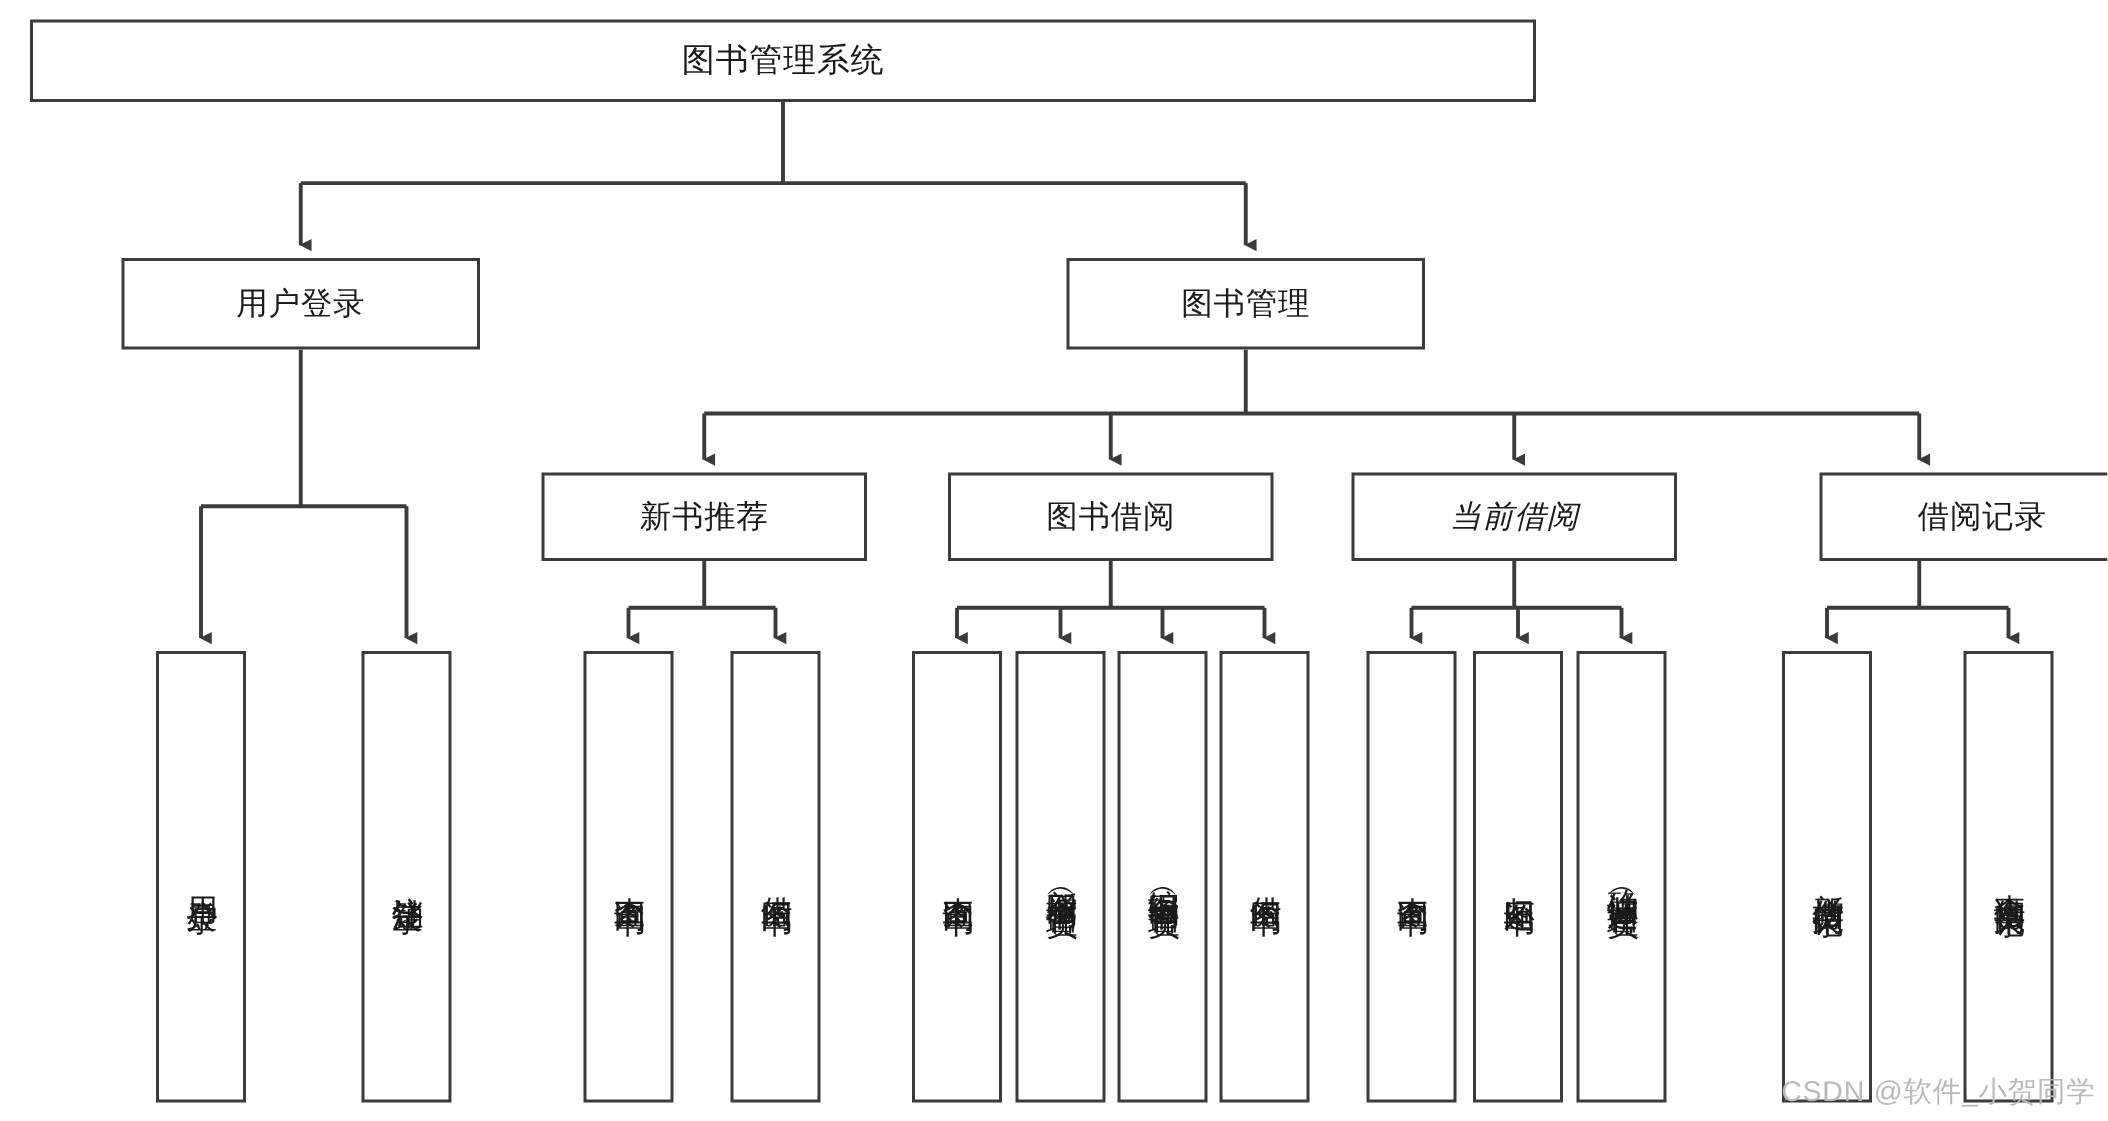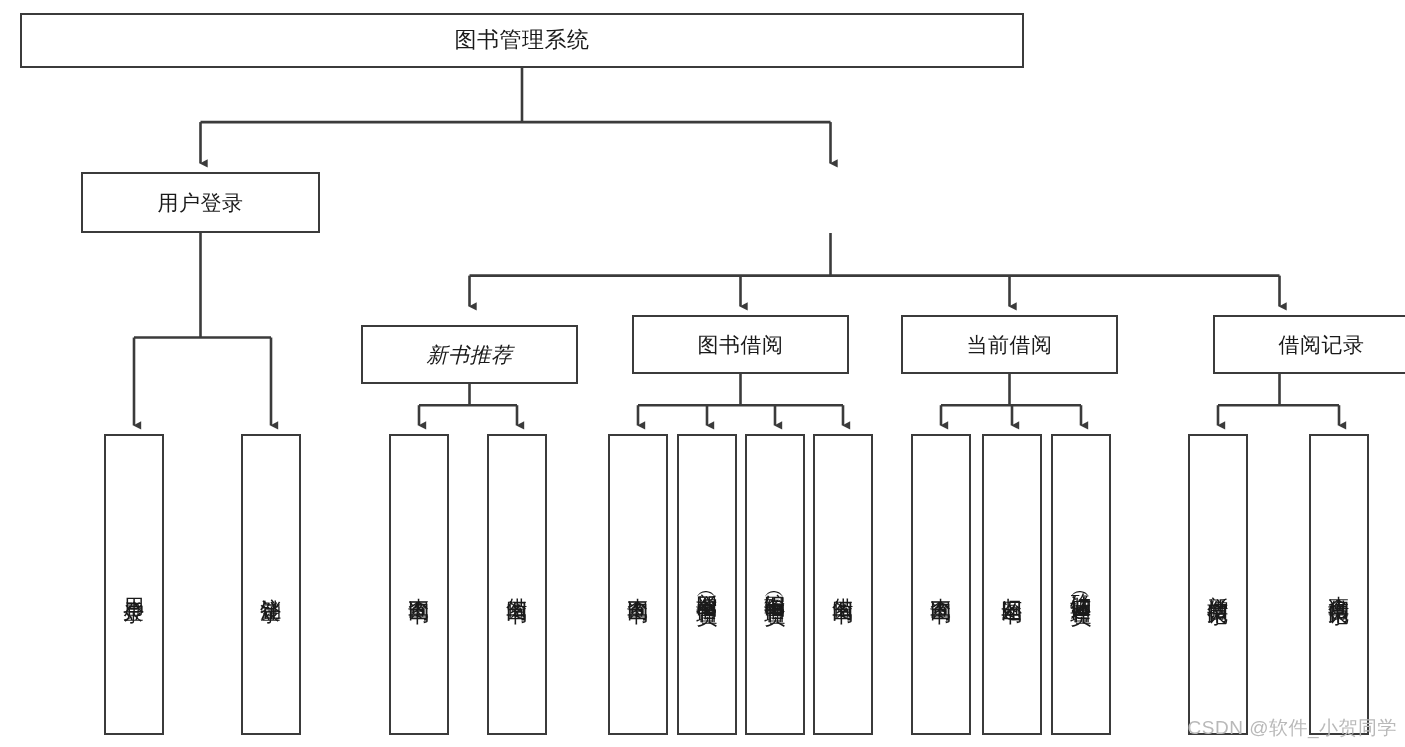--- a/index.html
+++ b/index.html
@@ -114,28 +114,31 @@
       </g>
   </svg>
 
   <div class="node root horizontal" style="left: 20px; top: 13px; width: 1004px; height: 55px;">
     <span class="label">图书管理系统</span>
   </div>
 
   <div class="node horizontal" style="left: 81px; top: 172px; width: 239px; height: 61px;">
     <span class="label">用户登录</span>
   </div>
+  <div class="node horizontal" style="left: 711px; top: 172px; width: 239px; height: 61px;">
+    <span class="label">图书管理</span>
+  </div>
 
-  <div class="node horizontal" style="left: 361px; top: 325px; width: 217px; height: 59px; font-style: italic;">
+  <div class="node horizontal" style="left: 361px; top: 315px; width: 217px; height: 59px;">
     <span class="label">新书推荐</span>
   </div>
   <div class="node horizontal" style="left: 632px; top: 315px; width: 217px; height: 59px;">
     <span class="label">图书借阅</span>
   </div>
-  <div class="node horizontal" style="left: 901px; top: 315px; width: 217px; height: 59px;">
+  <div class="node horizontal" style="left: 901px; top: 315px; width: 217px; height: 59px; font-style: italic;">
     <span class="label">当前借阅</span>
   </div>
   <div class="node horizontal" style="left: 1213px; top: 315px; width: 217px; height: 59px;">
     <span class="label">借阅记录</span>
   </div>
 
   <div class="node vertical" style="left: 104px; top: 434px; width: 60px; height: 301px;">
     <span class="label">用户登录</span>
   </div>
   <div class="node vertical" style="left: 241px; top: 434px; width: 60px; height: 301px;">

